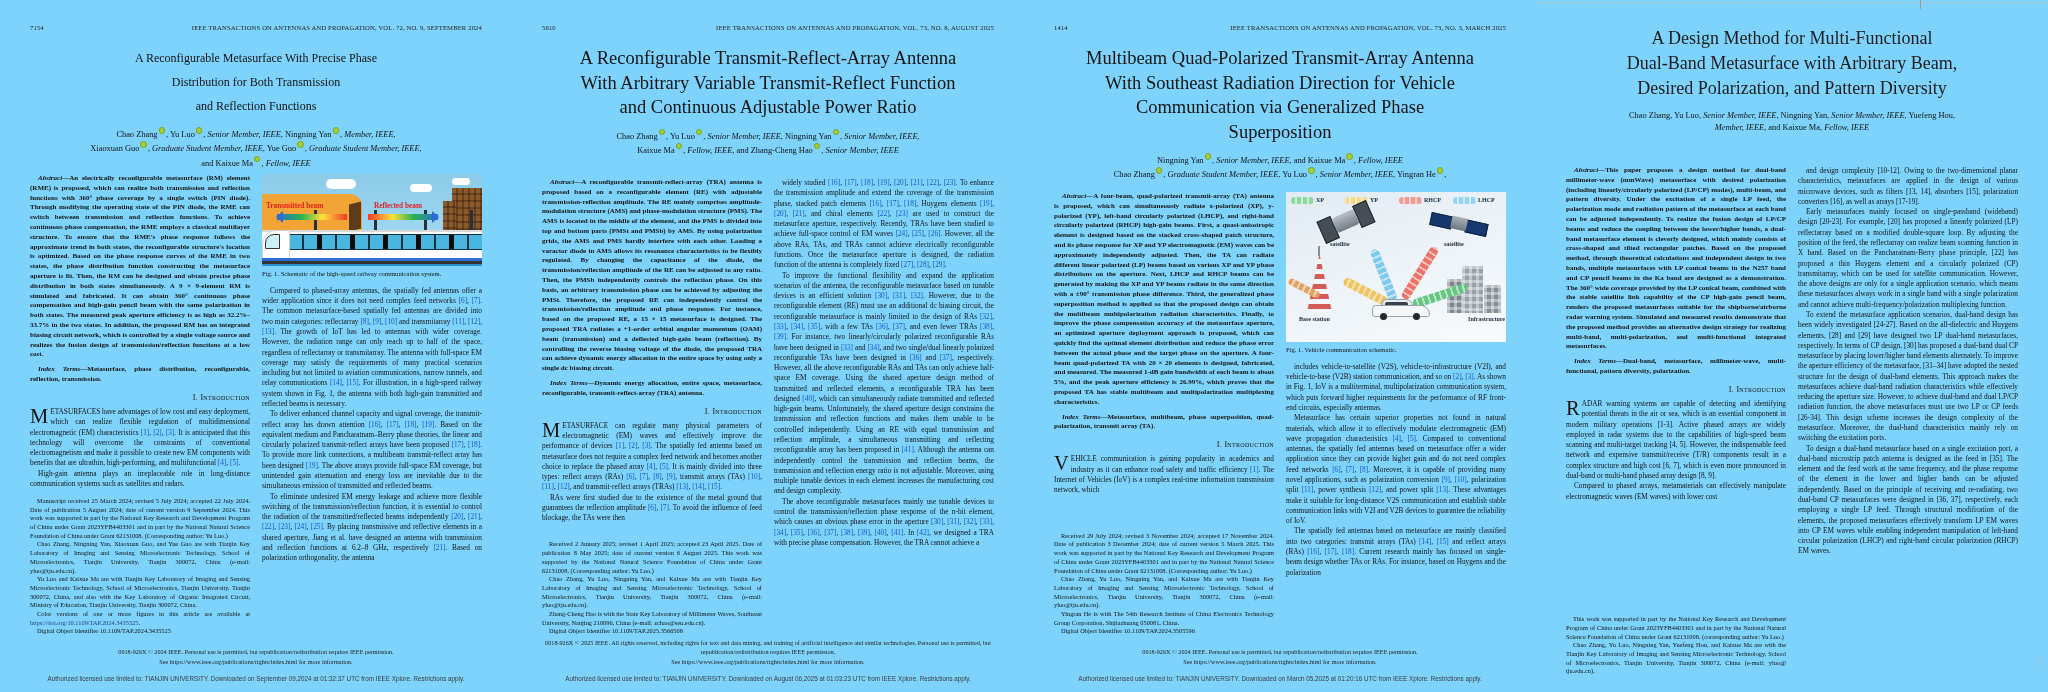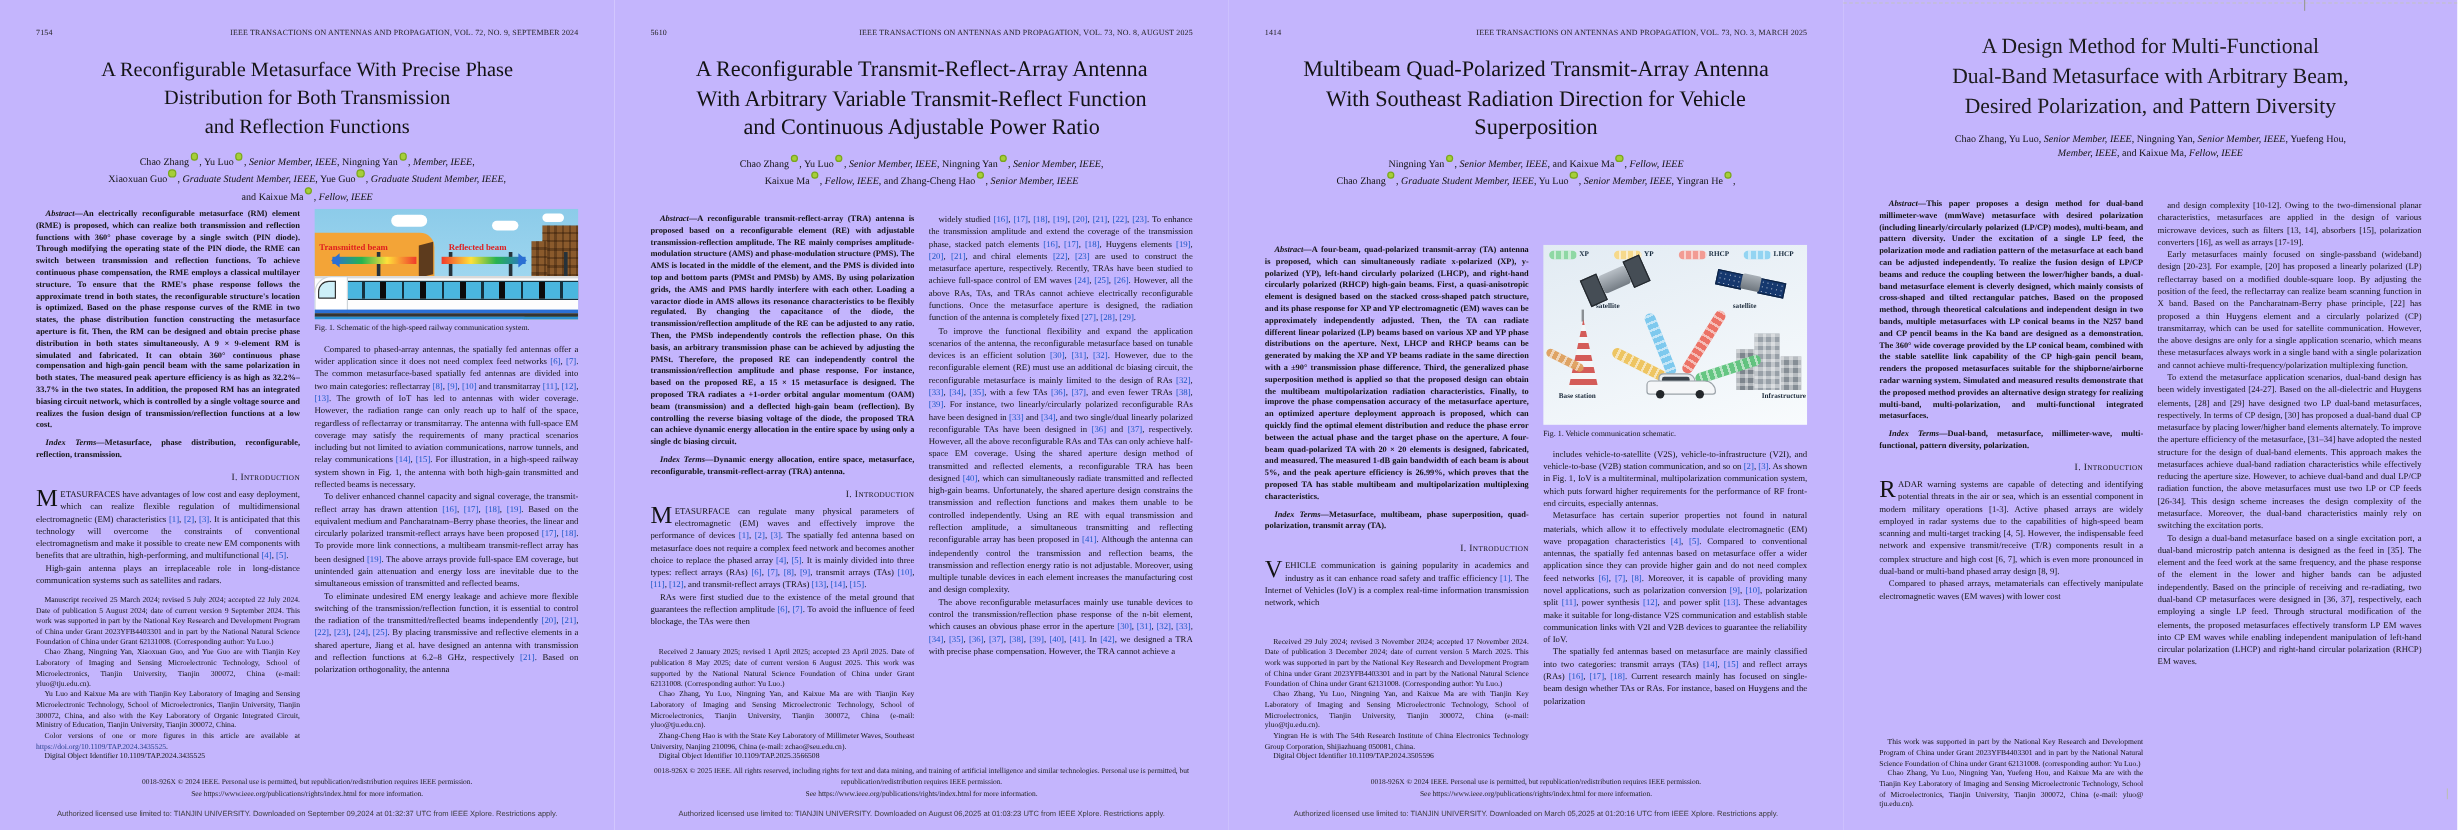--- a/index.html
+++ b/index.html
@@ -1,35 +1,35 @@
 <!DOCTYPE html>
 <html><head>
 <meta charset="utf-8">
 <style>
   html,body{margin:0;padding:0;background:#fff;}
   #canvas{position:relative;width:2048px;height:692px;overflow:hidden;background:#fff;
           font-family:"Liberation Serif","DejaVu Serif",serif;color:#131313;}
-  .page{position:absolute;top:0;width:512px;height:692px;background:#c4b5fd;overflow:hidden;}
+  .page{position:absolute;top:0;width:512px;height:692px;background:#7dd3fc;overflow:hidden;}
   #p1{left:0}#p2{left:512px}#p3{left:1024px}#p4{left:1536px}
 
   .hdr{position:absolute;top:24px;left:30px;right:30px;display:flex;justify-content:space-between;
        font-size:6.6px;letter-spacing:.15px;color:#222;}
   .titleblock{position:absolute;left:18px;right:18px;text-align:center;}
-  .title div{font-size:17px;line-height:24px;white-space:nowrap;}
+  .title div{font-size:12px;line-height:24px;white-space:nowrap;}
   #p2 .title div,#p3 .title div{font-size:18.5px;line-height:24.5px;}
   #p4 .title div{font-size:18px;line-height:25px;color:#1c1c1c;}
   .authors{margin-top:9px;font-size:8.4px;line-height:12px;}
   .authors .i{font-style:italic;}
   .orcid{display:inline-block;width:4.5px;height:4.5px;border-radius:50%;background:#a6ce39;
          border:.5px solid #79a61c;vertical-align:super;margin:0 1px;}
 
   .cols{position:absolute;left:30px;right:30px;display:flex;gap:12px;}
   #p1 .cols{top:174px;bottom:56px;}
   #p2 .cols{top:178px;bottom:56px;}
-  #p3 .cols{top:204px;bottom:56px;}
+  #p3 .cols{top:192px;bottom:56px;}
   #p4 .cols{top:166px;bottom:16px;}
   .col{width:220px;overflow:hidden;display:flex;flex-direction:column;
        font-size:7.3px;line-height:1.41;text-align:justify;}
   .para{margin:0;text-indent:8px;}
   .lead{text-indent:0;}
   .abstract,.index{font-weight:bold;font-size:7px;line-height:1.4;}
   .abstract{text-indent:8px;}
   .index{margin-top:5px;text-indent:8px;}
   .bi{font-weight:bold;font-style:italic;}
   .sec-h{text-align:right;font-variant:small-caps;font-size:8px;letter-spacing:.3px;margin:7px 0 4px;}
@@ -262,20 +262,21 @@
 
   <div class="page" id="p3">
     <div class="hdr">
       <span>1414</span>
       <span>IEEE TRANSACTIONS ON ANTENNAS AND PROPAGATION, VOL. 73, NO. 3, MARCH 2025</span>
     </div>
     <div class="titleblock" style="top:46px">
       <div class="title">
           <div>Multibeam Quad-Polarized Transmit-Array Antenna</div>
           <div>With Southeast Radiation Direction for Vehicle</div>
+          <div>Communication via Generalized Phase</div>
           <div>Superposition</div>
         </div>
       <div class="authors">
           <div><span>Ningning Yan</span><span class="orcid"></span><span>, </span><span class="i">Senior Member, IEEE</span><span>, and Kaixue Ma</span><span class="orcid"></span><span>, </span><span class="i">Fellow, IEEE</span></div>
           <div><span>Chao Zhang</span><span class="orcid"></span><span>, </span><span class="i">Graduate Student Member, IEEE</span><span>, Yu Luo</span><span class="orcid"></span><span>, </span><span class="i">Senior Member, IEEE</span><span>, Yingran He</span><span class="orcid"></span><span>,</span></div>
         </div>
     </div>
     <div class="cols">
       <div class="col">
         <p class="para abstract lead"><span class="bi">Abstract—</span><span class="b">A four-beam, quad-polarized transmit-array (TA) antenna is proposed, which can simultaneously radiate x-polarized (XP), y-polarized (YP), left-hand circularly polarized (LHCP), and right-hand circularly polarized (RHCP) high-gain beams. First, a quasi-anisotropic element is designed based on the stacked cross-shaped patch structure, and its phase response for XP and YP electromagnetic (EM) waves can be approximately independently adjusted. Then, the TA can radiate different linear polarized (LP) beams based on various XP and YP phase distributions on the aperture. Next, LHCP and RHCP beams can be generated by making the XP and YP beams radiate in the same direction with a ±90° transmission phase difference. Third, the generalized phase superposition method is applied so that the proposed design can obtain the multibeam multipolarization radiation characteristics. Finally, to improve the phase compensation accuracy of the metasurface aperture, an optimized aperture deployment approach is proposed, which can quickly find the optimal element distribution and reduce the phase error between the actual phase and the target phase on the aperture. A four-beam quad-polarized TA with 20 × 20 elements is designed, fabricated, and measured. The measured 1-dB gain bandwidth of each beam is about 5%, and the peak aperture efficiency is 26.99%, which proves that the proposed TA has stable multibeam and multipolarization multiplexing characteristics.</span></p>

